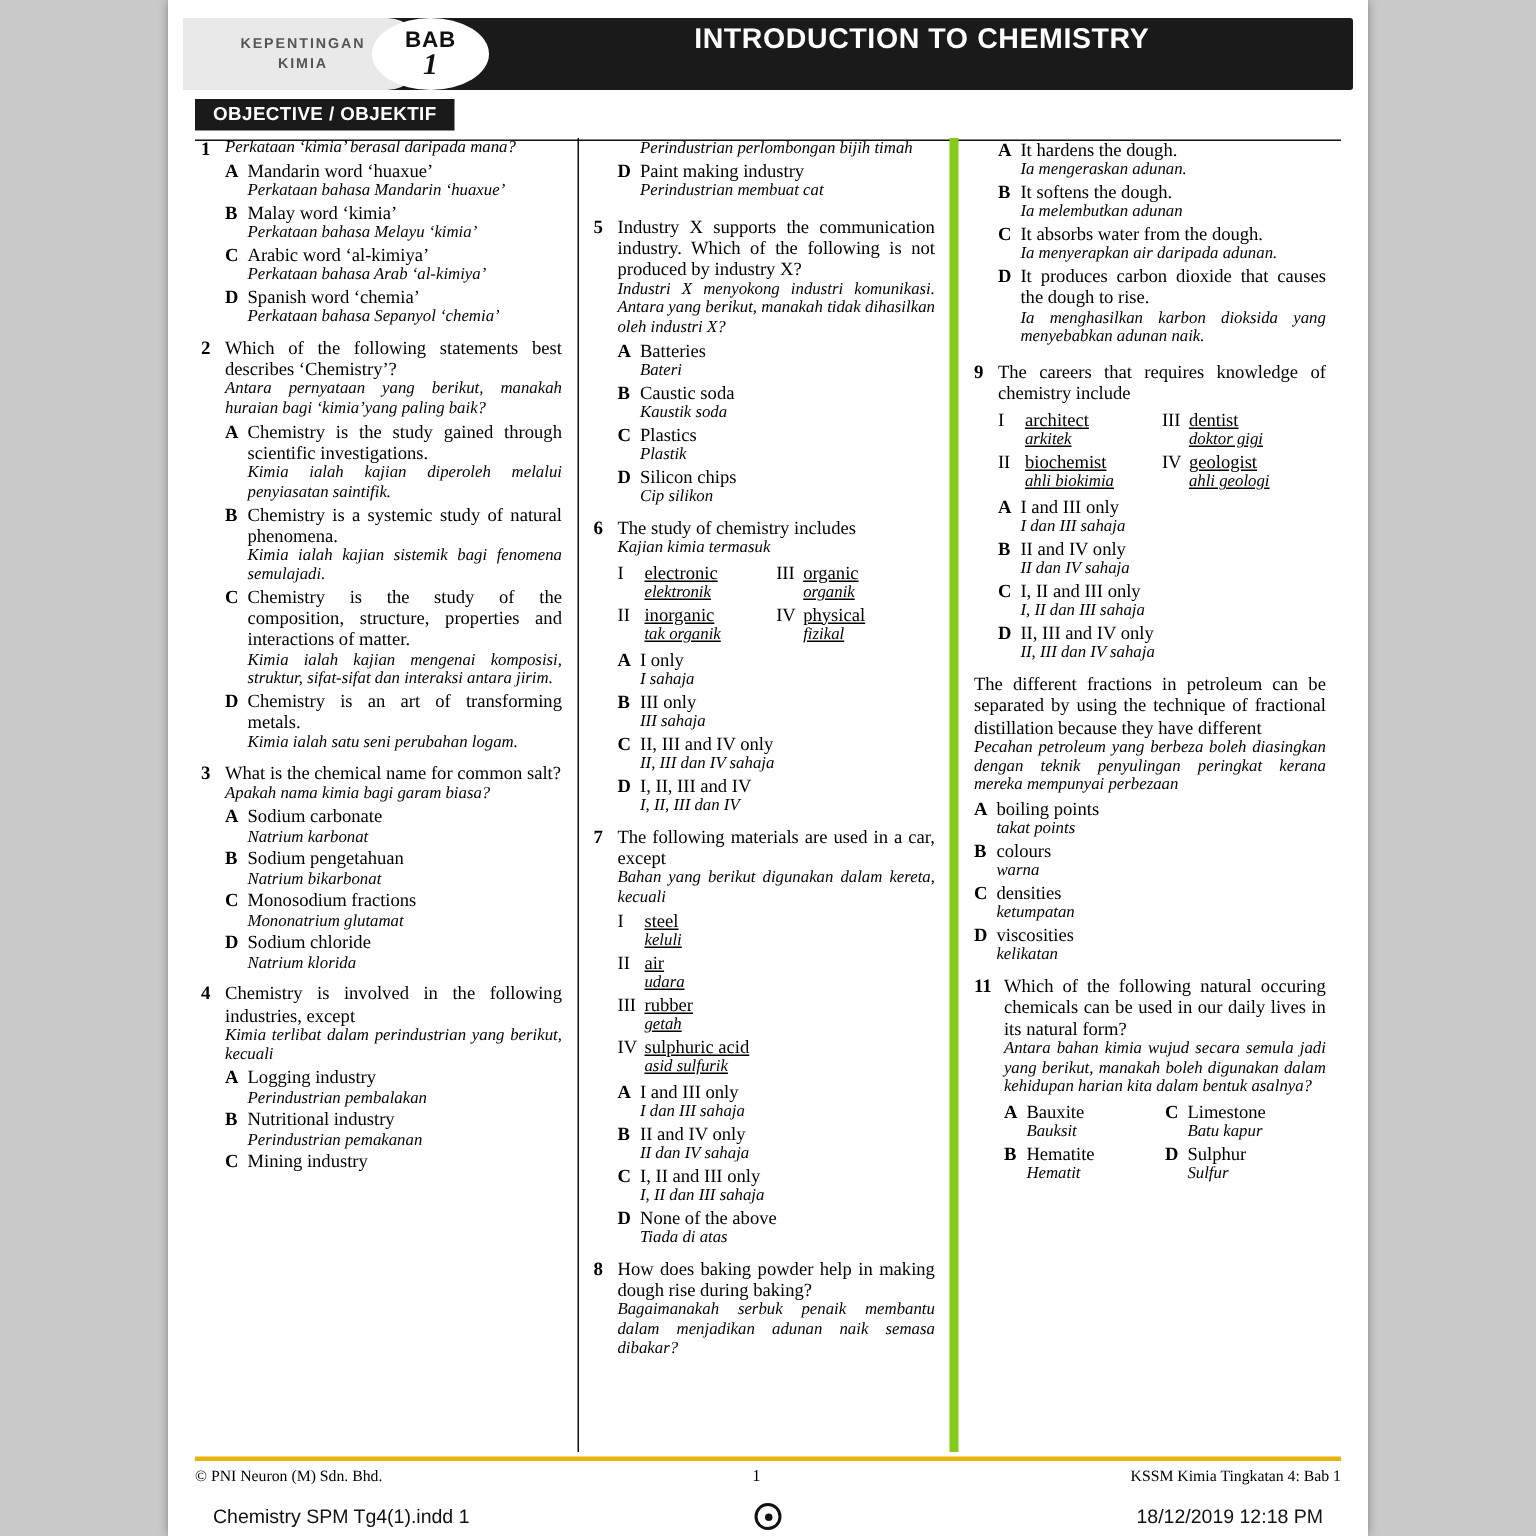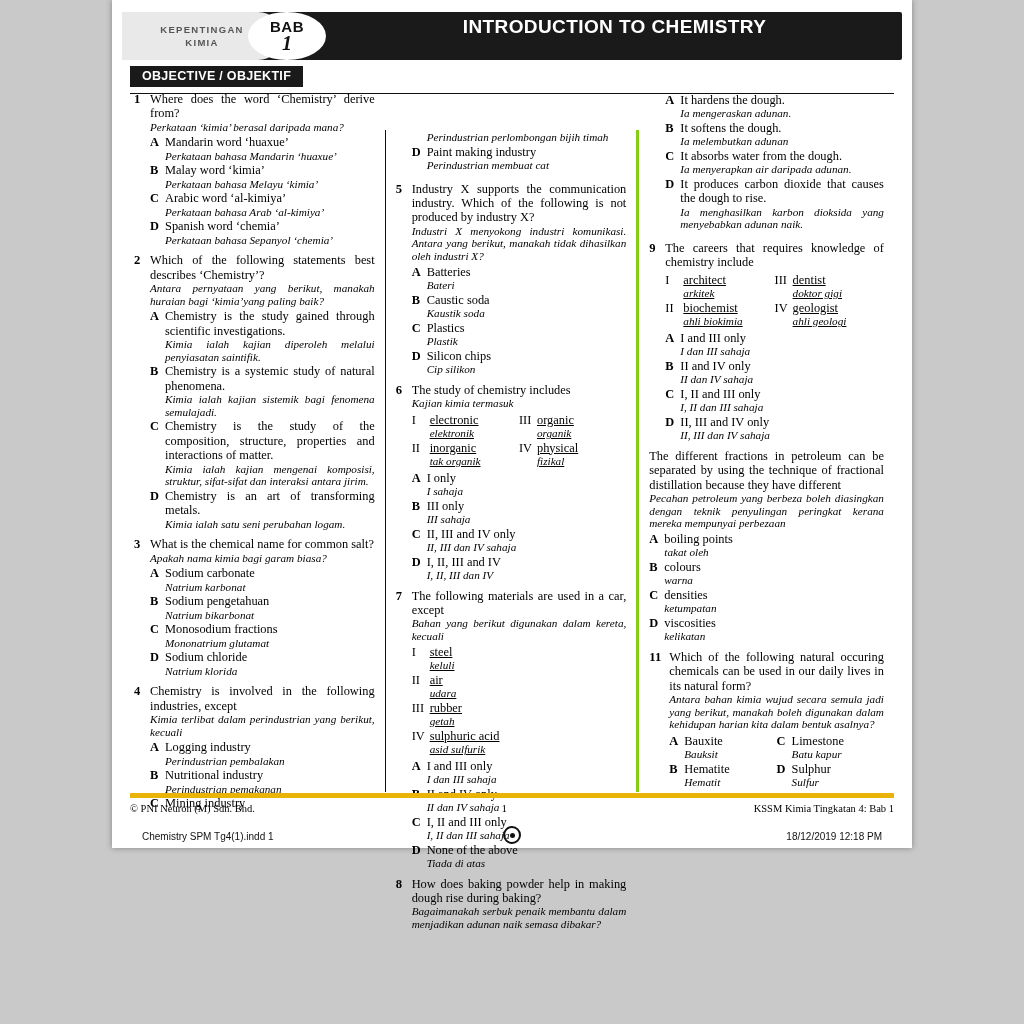--- a/index.html
+++ b/index.html
@@ -3,21 +3,21 @@
 <meta charset="utf-8">
 <style>
   html,body{margin:0;padding:0;}
   body{
     width:1024px;height:1024px;
     background:#c9c9c9;
     font-family:"Liberation Serif", serif;
     overflow:hidden;
   }
   .page{
-    position:absolute;left:112px;top:0;width:800px;height:848px;
+    position:absolute;left:112px;top:0;width:800px;height:1024px;
     background:#ffffff;
     box-shadow:0 0 6px rgba(0,0,0,.35);
   }
   
   .banner{
     position:relative;margin:12px 10px 0 10px;height:48px;
     background:#1a1a1a;color:#fff;border-radius:2px;
     display:flex;align-items:center;
   }
   .banner .left-tab{
@@ -67,49 +67,49 @@
     position:absolute;left:18px;right:18px;top:92px;bottom:56px;
     display:flex;
   }
   .col{
     width:33.33%;
     padding:0 10px;
     box-sizing:border-box;
     font-size:12.4px;line-height:14.4px;
   }
   .col.c1{padding-left:4px;}
-  .col.c2{border-left:1px solid #111;border-right:3px solid #84cc16;margin-top:38px;}
+  .col.c2{border-left:1px solid #111;border-right:6px solid #84cc16;}
   .q{display:flex;margin-bottom:7px;}
   .q-num{width:16px;flex:0 0 16px;font-weight:bold;font-size:12.6px;}
   .q-body{flex:1;}
   .stem{text-align:justify;}
   .ms{font-style:italic;font-size:11.2px;line-height:12.6px;text-align:justify;}
   .opts{margin-top:2px;}
   .opt{display:flex;margin-top:1px;}
   .opt-l{width:15px;flex:0 0 15px;font-weight:bold;}
   .opt-t{flex:1;text-align:justify;}
   .opt-t .ms{margin-top:0;}
   .roman{display:flex;margin-top:1px;}
   .roman .r-l{width:18px;flex:0 0 18px;}
   .roman .r-t{flex:1;text-decoration:underline;}
   .pair{display:flex;}
   .pair>div{width:50%;}
   .cont{margin-top:0;}
   
   .footer{
     position:absolute;left:18px;right:18px;bottom:34px;
-    border-top:5px solid #eab308;padding-top:4px;
+    border-top:3px solid #eab308;padding-top:4px;
     display:flex;justify-content:space-between;align-items:center;
     font-family:"Liberation Serif",serif;font-size:10.5px;
   }
   .footer .center{font-size:11px;}
   .printline{
     position:absolute;left:30px;right:30px;bottom:6px;
     display:flex;justify-content:space-between;align-items:center;
-    font-family:"Liberation Sans",sans-serif;font-size:10px;color:#111;margin-top:48px;
+    font-family:"Liberation Sans",sans-serif;font-size:13px;color:#111;margin-top:48px;
   }
   .reg{
     position:absolute;left:50%;transform:translateX(-50%);bottom:4px;
     width:14px;height:14px;border-radius:50%;
     border:2px solid #111;
     display:flex;align-items:center;justify-content:center;
   }
   .reg i{display:block;width:5px;height:5px;border-radius:50%;background:#111;font-style:normal;}
 </style>
 </head>
@@ -136,21 +136,20 @@
   <div class="rule"></div>
 
   
   <div class="cols">
 
     <div class="col c1">
 
       <div class="q">
         <div class="q-num">1</div>
         <div class="q-body">
-          <div class="stem">Where does the word ‘Chemistry’ derive from?</div>
           <div class="ms">Perkataan ‘kimia’ berasal daripada mana?</div>
           <div class="opts">
             <div class="opt">
               <div class="opt-l">A</div>
               <div class="opt-t"><span>Mandarin word ‘huaxue’</span>
                 <div class="ms">Perkataan bahasa Mandarin ‘huaxue’</div></div>
             </div>
             <div class="opt">
               <div class="opt-l">B</div>
               <div class="opt-t"><span>Malay word ‘kimia’</span>
@@ -505,21 +504,21 @@
       </div>
 
       <div class="q">
         <div class="q-body">
           <div class="stem">The different fractions in petroleum can be separated by using the technique of fractional distillation because they have different</div>
           <div class="ms">Pecahan petroleum yang berbeza boleh diasingkan dengan teknik penyulingan peringkat kerana mereka mempunyai perbezaan</div>
           <div class="opts">
             <div class="opt">
               <div class="opt-l">A</div>
               <div class="opt-t"><span>boiling points</span>
-                <div class="ms">takat oleh</div></div>
+                <div class="ms">takat points</div></div>
             </div>
             <div class="opt">
               <div class="opt-l">B</div>
               <div class="opt-t"><span>colours</span>
                 <div class="ms">warna</div></div>
             </div>
             <div class="opt">
               <div class="opt-l">C</div>
               <div class="opt-t"><span>densities</span>
                 <div class="ms">ketumpatan</div></div>

